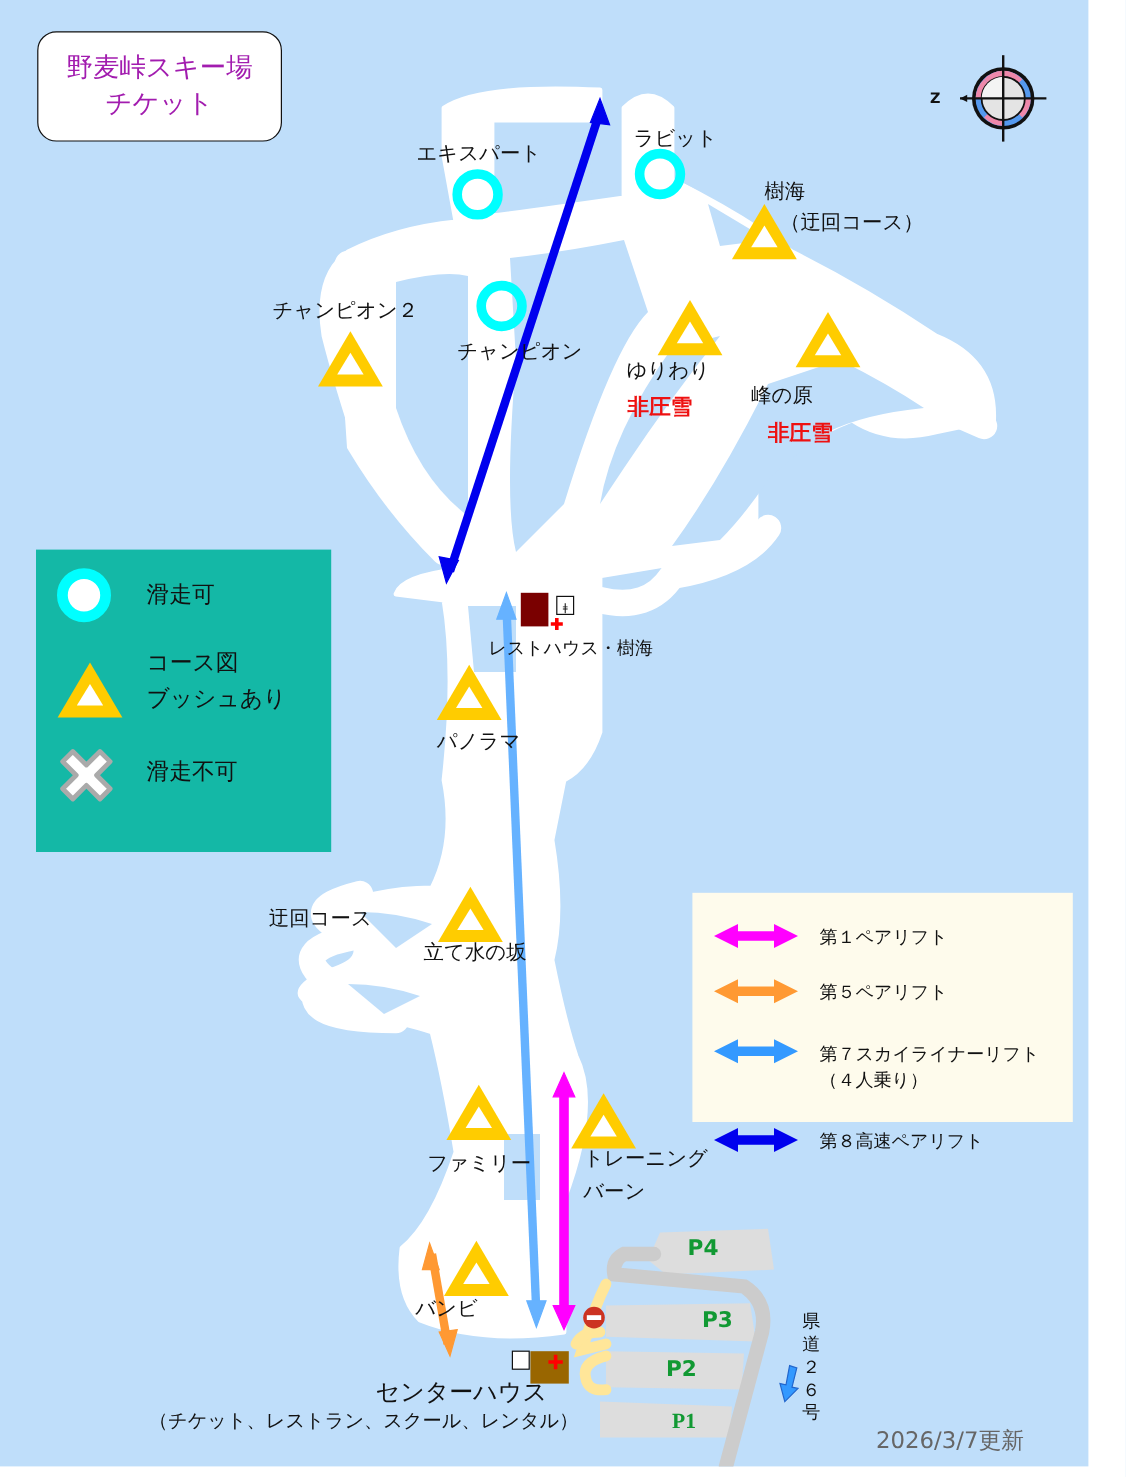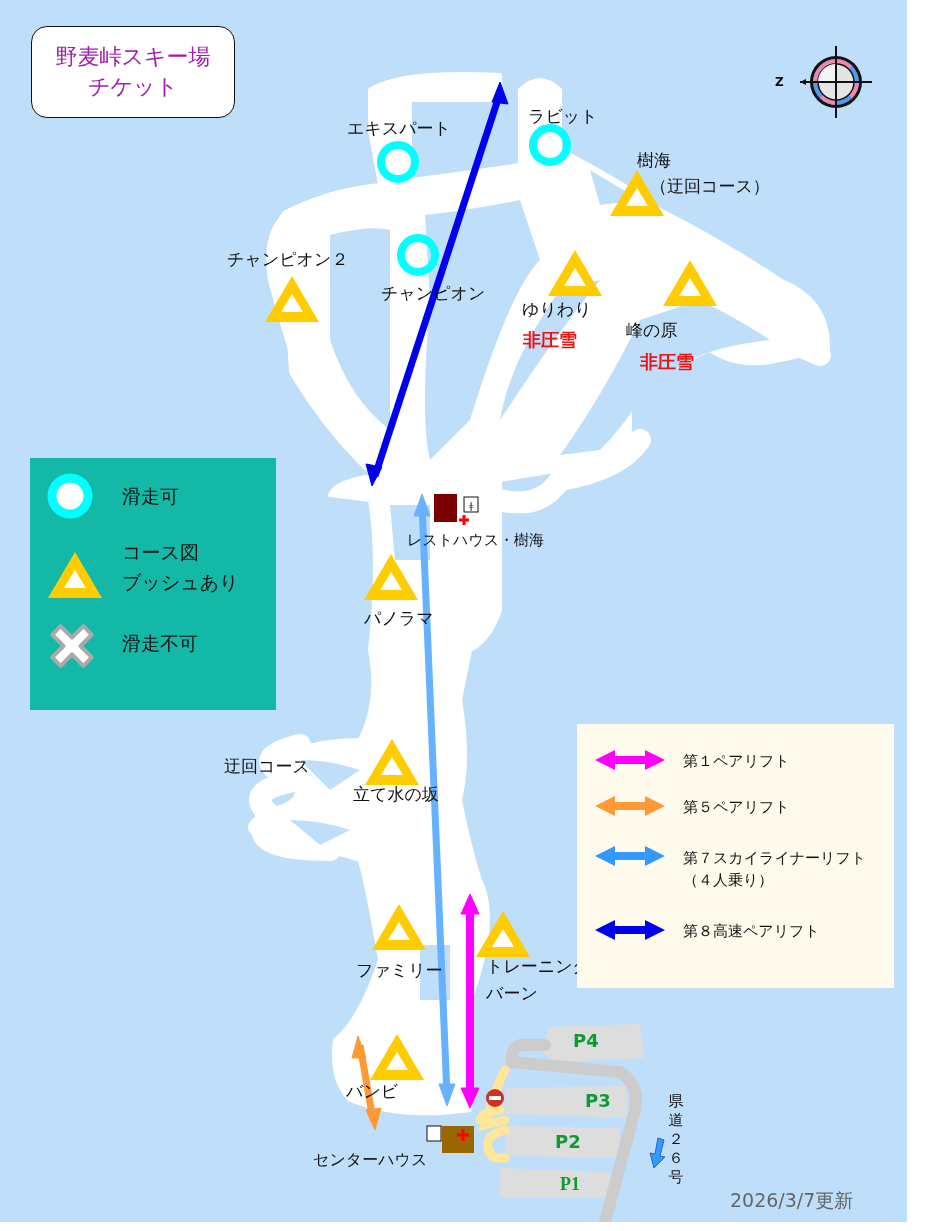--- a/index.html
+++ b/index.html
@@ -8,21 +8,21 @@
   #map { position: absolute; left: 0; top: 0; width: 907px; height: 1222px; background: #bfdefa; overflow: hidden; }
   #map svg.base { position: absolute; left: 0; top: 0; }
   .title-box { position: absolute; left: 31px; top: 26px; width: 204px; height: 92px;
                background: #fff; border: 1.5px solid #111; border-radius: 16px; box-sizing: border-box;
                display: flex; flex-direction: column; align-items: center; justify-content: center;
                font-size: 22px; line-height: 30px; color: #a21caf; }
   .lbl { position: absolute; font-size: 17px; color: #111; white-space: nowrap; line-height: 20px; }
   .lbl.red { color: #ee1111; font-weight: bold; font-size: 18px; }
   .legend-sym { position: absolute; left: 30px; top: 458px; width: 246px; height: 252px; background: #14b8a6; }
   .legend-sym .item { position: absolute; left: 92px; font-size: 19px; color: #111; line-height: 28px; }
-  .legend-lift { position: absolute; left: 577px; top: 724px; width: 317px; height: 264px; background: #fefbec; }
+  .legend-lift { position: absolute; left: 577px; top: 744px; width: 317px; height: 191px; background: #fefbec; }
   .legend-lift .item { position: absolute; left: 106px; font-size: 15px; color: #111; line-height: 22px; white-space: nowrap; }
   .plabel { position: absolute; font-size: 18px; font-weight: bold; color: #119933; }
   .road { position: absolute; left: 666px; top: 1092px; width: 20px; font-size: 15px; line-height: 19px; color: #111; text-align: center; }
   .updated { position: absolute; left: 730px; top: 1188px; font-size: 19px; color: #666; }
 </style>
 </head>
 <body>
 
 <div id="map">
   <svg class="base" width="907" height="1222" viewBox="0 0 907 1222">
@@ -187,21 +187,22 @@
   <span class="lbl red" style="left:640px;top:352px;">非圧雪</span>
   <span class="lbl" style="left:364px;top:608px;">パノラマ</span>
   <span class="lbl" style="left:224px;top:756px;">迂回コース</span>
   <span class="lbl" style="left:353px;top:784px;">立て水の坂</span>
   <span class="lbl" style="left:356px;top:960px;">ファミリー</span>
   <span class="lbl" style="left:486px;top:956px;">トレーニング</span>
   <span class="lbl" style="left:486px;top:983px;">バーン</span>
   <span class="lbl" style="left:346px;top:1081px;">バンビ</span>
 
   <span class="lbl" style="left:407px;top:530px;font-size:15px;text-align:center;">レストハウス・樹海</span>
-  <span class="lbl" style="left:313px;top:1150px;font-size:16px;">センターハウス</span>
+  <span class="lbl" style="left:313px;top:1150px;font-size:20px;">センターハウス</span>
+  <span class="lbl" style="left:124px;top:1174px;font-size:16px;">（チケット、レストラン、スクール、レンタル）</span>
 
   <div class="legend-sym">
     <svg width="246" height="224" style="position:absolute;left:0;top:0;">
       <circle cx="40" cy="38" r="18" fill="#fff" stroke="#00ffff" stroke-width="9"></circle>
       <g transform="translate(45,120)">
           <polygon points="0,-26 27,20 -27,20" fill="#ffcc00"></polygon>
           <polygon points="0,-8 11,10 -11,10" fill="#fff"></polygon>
         </g>
       <g transform="translate(42,188) rotate(45)">
         <path d="M-6,-22 h12 v16 h16 v12 h-16 v16 h-12 v-16 h-16 v-12 h16 z" fill="#fff" stroke="#aaaaaa" stroke-width="4" stroke-linejoin="round"></path>

